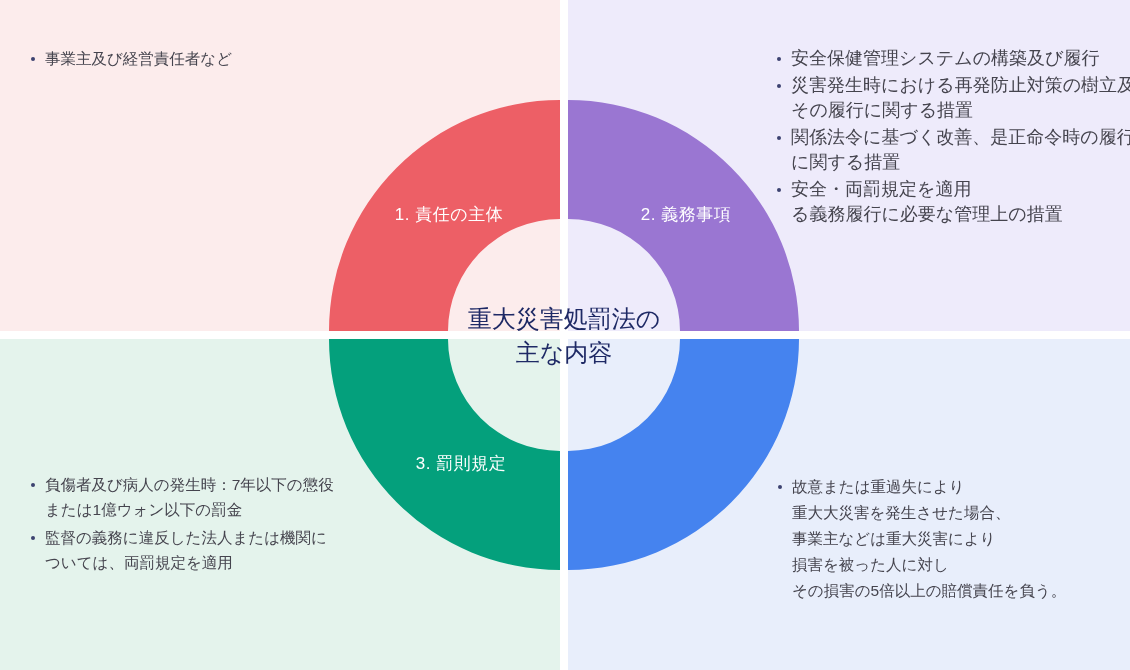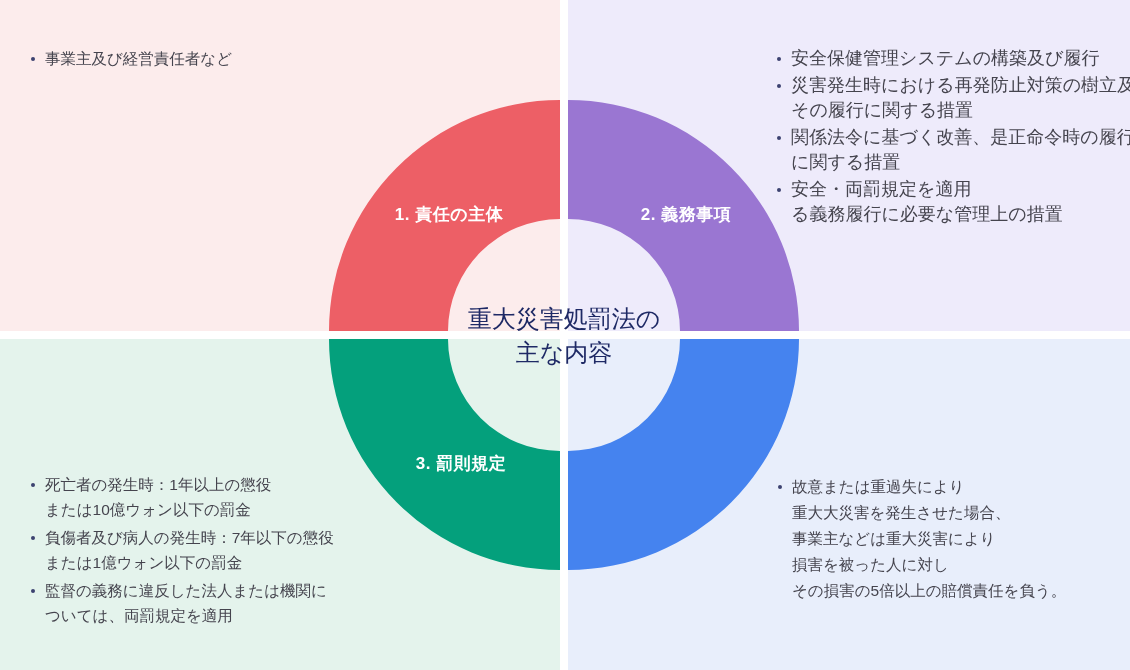--- a/index.html
+++ b/index.html
@@ -17,21 +17,21 @@
   .quad-bl { left: 0;   top: 339px; width: 560px; height: 331px; }
   .quad-br { left: 568px; top: 339px; width: 562px; height: 331px; }
 
   .donut-svg { position: absolute; left: 0; top: 0; width: 1130px; height: 670px; }
 
   .seg-label {
     position: absolute;
     transform: translate(-50%, -50%);
     color: #ffffff;
     font-size: 17px;
-    font-weight: 700;
+    font-weight: 400;
     letter-spacing: 0.5px;
     white-space: nowrap;
   }
   .seg-label-1 { left: 449px; top: 214px; }
   .seg-label-2 { left: 686px; top: 214px; }
   .seg-label-3 { left: 461px; top: 463px; }
   .seg-label-4 { left: 667px; top: 463px; }
 
   .center-title {
     position: absolute;
@@ -131,27 +131,20 @@
         <span>安全・両罰規定を適用</span>
         <span>る義務履行に必要な管理上の措置</span>
       </div>
     </div>
   </div>
 
   <div class="list list-bl">
     <div class="item">
       <span class="dot"></span>
       <div class="lines">
-        <span>死亡者の発生時：1年以上の懲役</span>
-        <span>または10億ウォン以下の罰金</span>
-      </div>
-    </div>
-    <div class="item">
-      <span class="dot"></span>
-      <div class="lines">
         <span>負傷者及び病人の発生時：7年以下の懲役</span>
         <span>または1億ウォン以下の罰金</span>
       </div>
     </div>
     <div class="item">
       <span class="dot"></span>
       <div class="lines">
         <span>監督の義務に違反した法人または機関に</span>
         <span>ついては、両罰規定を適用</span>
       </div>

